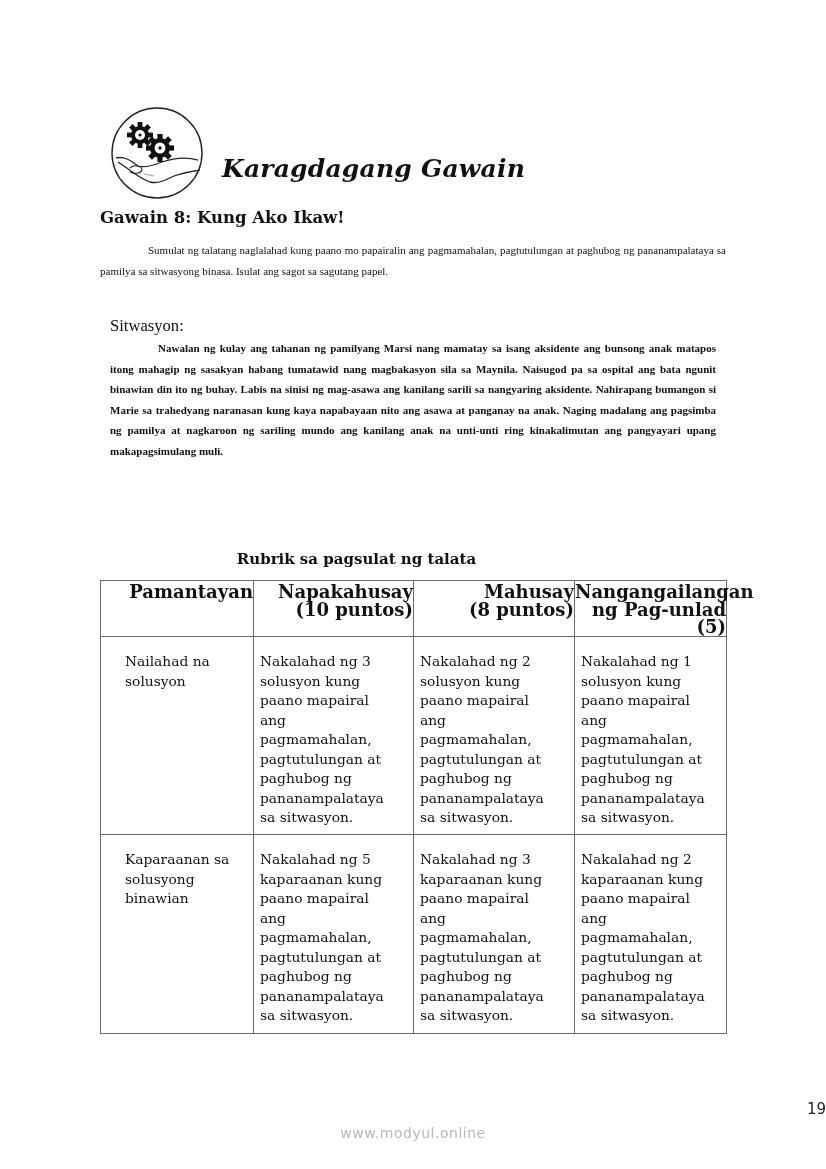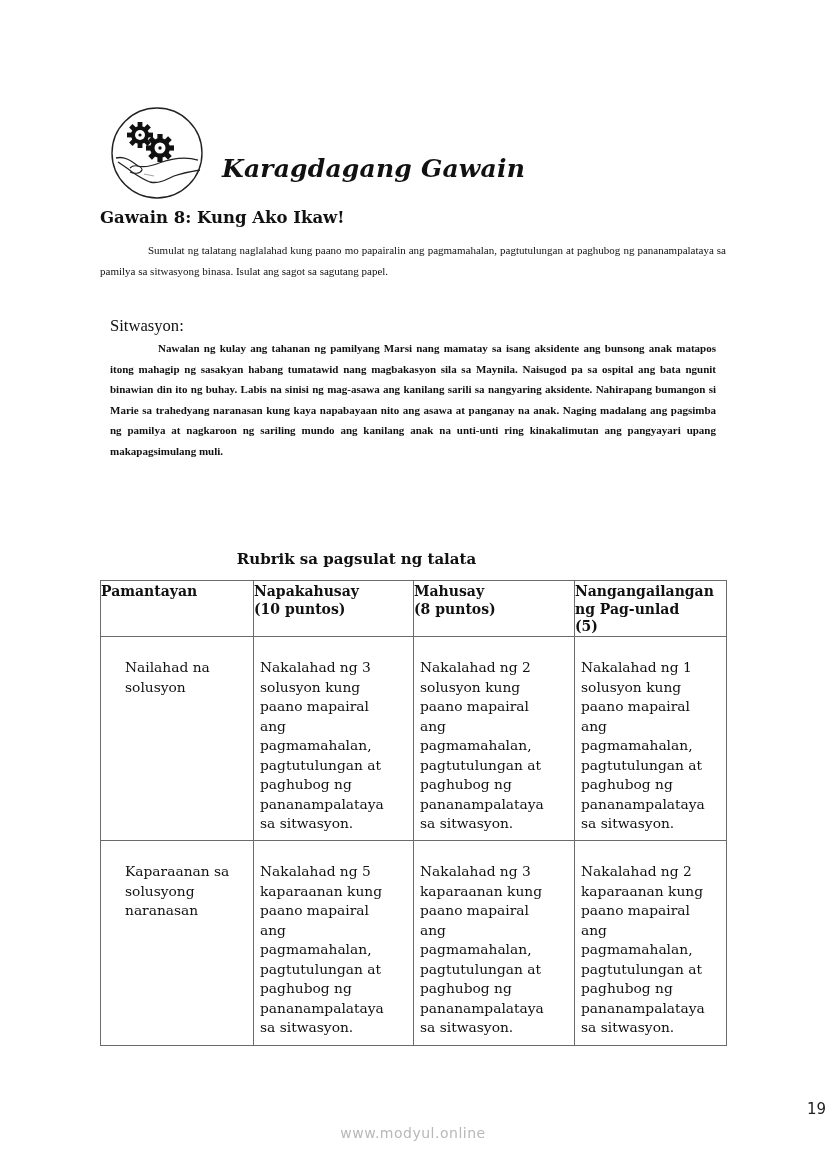--- a/index.html
+++ b/index.html
@@ -9,22 +9,22 @@
   .section-title { left:222px; top:134px; font-family:"DejaVu Serif", serif; font-weight:bold; font-style:italic; font-size:25px; letter-spacing:0.2px; color:#111; white-space:nowrap;margin-top:20px; }
   .activity-title { left:100px; top:208px; font-family:"DejaVu Serif", serif; font-weight:bold; font-size:16.5px; color:#111; white-space:nowrap; }
   .para { font-family:"Liberation Serif", serif; font-size:11px; line-height:20.6px; text-align:justify; color:#111; }
   .instructions { left:100px; top:240px; width:626px; }
   .sitwasyon-label { left:110px; top:316px; font-family:"Liberation Serif", serif; font-size:16.6px; color:#111; }
   .story { left:110px; top:338px; width:606px;font-weight:bold; }
   .indent { display:inline-block; width:48px; }
   .rubric-title { left:0; width:713px; top:550px; text-align:center; font-family:"DejaVu Serif", serif; font-weight:bold; font-size:15px; color:#111; }
   table.rubric { position:absolute; left:100px; top:580px; width:626px; border-collapse:collapse; table-layout:fixed; }
   table.rubric th, table.rubric td { border:1.5px solid #6b6b6b; vertical-align:top; padding:0; }
-  table.rubric th { font-family:"DejaVu Serif", serif; font-weight:bold; font-size:14px; line-height:17.5px; text-align:left; height:53px; padding-top:2px; color:#111; }
-  table.rubric td { font-family:"DejaVu Serif", serif; font-size:13.8px; line-height:19.5px; color:#111; padding:21px 0 0 6px; }
+  table.rubric th { font-family:"DejaVu Serif", serif; font-weight:bold; font-size:18px; line-height:17.5px; text-align:right; height:53px; padding-top:2px; color:#111; }
+  table.rubric td { font-family:"DejaVu Serif", serif; font-size:13.8px; line-height:19.5px; color:#111; padding:15px 0 0 6px; }
   table.rubric td.crit { padding-left:24px; }
   table.rubric tr.r1 td { height:182px; }
   table.rubric tr.r2 td { height:183px; }
   table.rubric tr.r3 td { height:28px; padding-left:9px; }
   .cell-line { display:block; white-space:nowrap; }
   .page-number { left:0; width:826px; top:1100px; text-align:right; font-family:"DejaVu Sans", sans-serif; font-size:15px; color:#222; }
   .watermark { left:0; width:826px; top:1125px; text-align:center; font-family:"DejaVu Sans", sans-serif; font-size:14px; color:#b8b8b8; letter-spacing:0.5px; }
 </style>
 </head>
 <body>
@@ -150,21 +150,21 @@
         <span class="cell-line">pagtutulungan at</span>
         <span class="cell-line">paghubog ng</span>
         <span class="cell-line">pananampalataya</span>
         <span class="cell-line">sa sitwasyon.</span>
       </td>
     </tr>
     <tr class="r2">
       <td class="crit">
         <span class="cell-line">Kaparaanan sa</span>
         <span class="cell-line">solusyong</span>
-        <span class="cell-line">naranasan</span>
+        <span class="cell-line">binawian</span>
       </td>
       <td>
         <span class="cell-line">Nakalahad ng 5</span>
         <span class="cell-line">kaparaanan kung</span>
         <span class="cell-line">paano mapairal</span>
         <span class="cell-line">ang</span>
         <span class="cell-line">pagmamahalan,</span>
         <span class="cell-line">pagtutulungan at</span>
         <span class="cell-line">paghubog ng</span>
         <span class="cell-line">pananampalataya</span>

